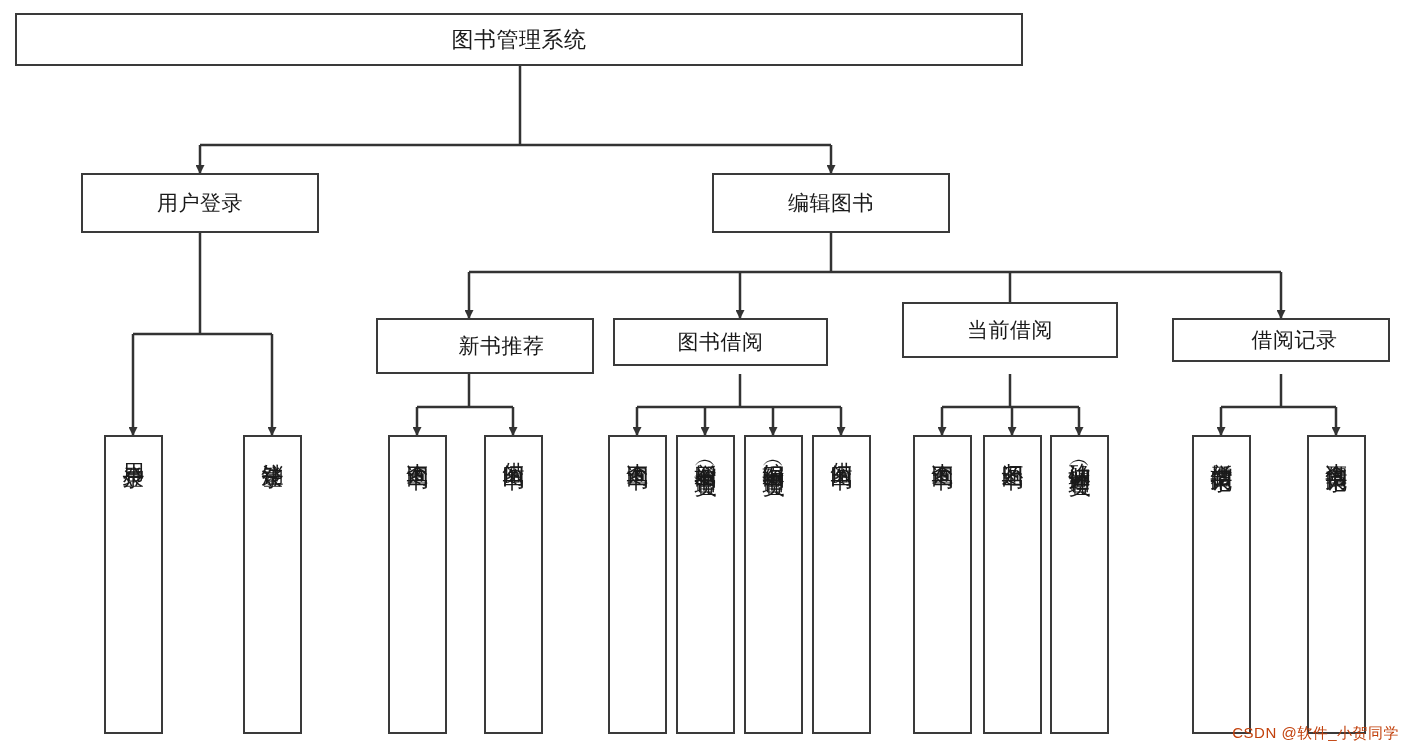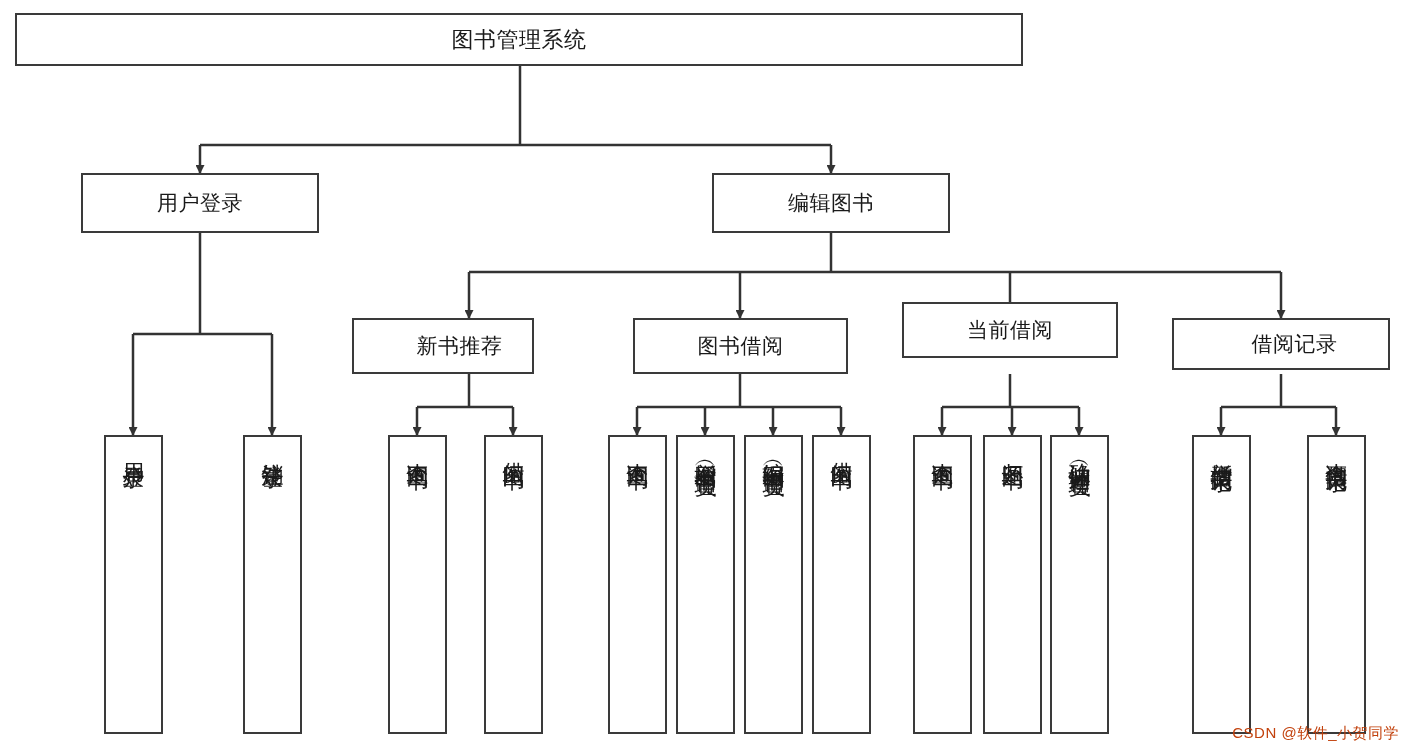--- a/index.html
+++ b/index.html
@@ -114,30 +114,30 @@
   <div id="node-layer">
       <div class="node horiz root" style="left: 15px; top: 13px; width: 1008px; height: 53px;">
         <span class="label">图书管理系统</span>
       </div>
       <div class="node horiz" style="left: 81px; top: 173px; width: 238px; height: 60px;">
         <span class="label">用户登录</span>
       </div>
       <div class="node horiz" style="left: 712px; top: 173px; width: 238px; height: 60px;">
         <span class="label">编辑图书</span>
       </div>
-      <div class="node horiz" style="left: 352px; top: 318px; width: 182px; height: 56px; padding-left: 33px;">
+      <div class="node horiz" style="left: 376px; top: 318px; width: 218px; height: 56px; padding-left: 33px;">
         <span class="label">新书推荐</span>
       </div>
-      <div class="node horiz" style="left: 633px; top: 318px; width: 215px; height: 56px;">
+      <div class="node horiz" style="left: 613px; top: 318px; width: 215px; height: 48px;">
         <span class="label">图书借阅</span>
       </div>
       <div class="node horiz" style="left: 902px; top: 302px; width: 216px; height: 56px;">
         <span class="label">当前借阅</span>
       </div>
-      <div class="node horiz" style="left: 1172px; top: 318px; width: 218px; height: 52px; padding-left: 27px;">
+      <div class="node horiz" style="left: 1172px; top: 318px; width: 218px; height: 44px; padding-left: 27px;">
         <span class="label">借阅记录</span>
       </div>
       <div class="node vert" style="left: 104px; top: 435px; width: 59px; height: 299px;">
         <span class="label">用户登录</span>
       </div>
       <div class="node vert" style="left: 243px; top: 435px; width: 59px; height: 299px;">
         <span class="label">注销登录</span>
       </div>
       <div class="node vert" style="left: 388px; top: 435px; width: 59px; height: 299px;">
         <span class="label">查询图书</span>

